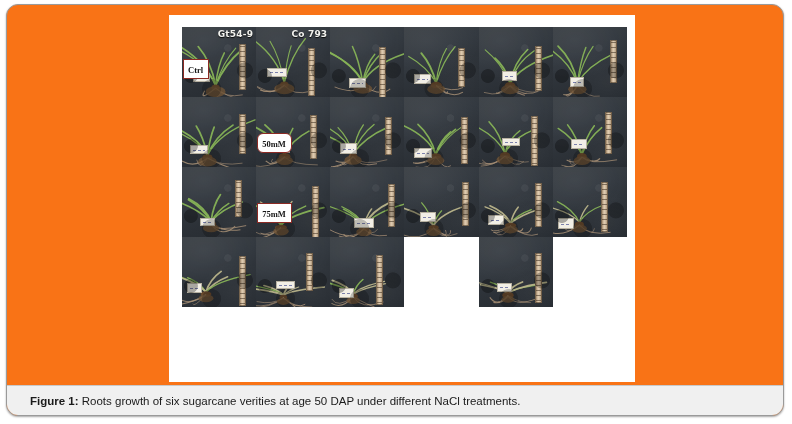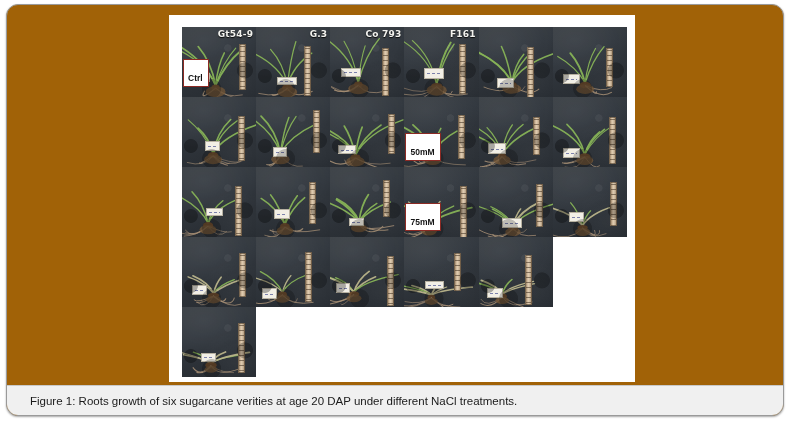--- a/index.html
+++ b/index.html
@@ -14,21 +14,21 @@
     overflow: hidden;
   }
 
   
   #figure-card {
     position: absolute;
     left: 6px;
     top: 4px;
     width: 778px;
     height: 412px;
-    background: #a16207;
+    background: #f97316;
     border: 1px solid #9a9a9a;
     border-radius: 12px;
     box-shadow: 0 1px 2px rgba(0,0,0,0.35);
     box-sizing: border-box;
     overflow: hidden;
   }
 
   
   #figure-image {
     position: absolute;
@@ -142,25 +142,25 @@
     z-index: 5;
   }
 
   
   .row-label {
     position: absolute;
     left: 1px;
     background: #ffffff;
     border: 1.6px solid #8c2a24;
     color: #141414;
-    font-family: Liberation Sans, sans-serif;
+    font-family: Liberation Serif, serif;
     font-size: 8.5px;
     font-weight: bold;
     line-height: 1;
-    padding: 14px 5px 3px 4px;
+    padding: 6px 5px 3px 4px;
     white-space: nowrap;
     z-index: 6;
   }
 
   
   #figure-caption {
     position: absolute;
     left: 0;
     right: 0;
     top: 380px;
@@ -172,21 +172,21 @@
     padding-left: 23px;
     box-sizing: border-box;
   }
   #caption-text {
     font-family: "Liberation Sans", sans-serif;
     font-size: 11.5px;
     color: #1a1a1a;
     white-space: nowrap;
   }
   #caption-label {
-    font-weight: normal;
+    font-weight: bold;
     margin-top: 46px;
   }
 </style>
 </head>
 <body>
 
 <div id="figure-card">
 
   <div id="figure-image">
     <div id="photo-grid">
@@ -204,70 +204,34 @@
             <path d="M45.3 87.4 Q65.4 101.9 74.8 101.2" stroke="#a89076" stroke-width="0.98" fill="none" opacity="0.85"></path>
             <ellipse cx="45.3" cy="92.4" rx="13.4" ry="7.7" fill="#6f5436" opacity="0.8"></ellipse>
           </svg>
           <div class="ruler" style="left: 77.5293%; top: 24.3681%; height: 65.6385%;"></div>
           <div class="tag" style="left: 15.1546%; top: 65.6591%; width: 22.7351%; height: 13.1889%;"></div>
           <div class="col-header">Gt54-9</div>
           <div class="row-label" style="top: 46%;">Ctrl</div>
         </div>
         <div class="photo-cell">
           <svg class="plant" viewBox="0 0 100 100" preserveAspectRatio="none" xmlns="http://www.w3.org/2000/svg">
-            <path d="M42.3 83.7 Q46.5 44.7 53.8 20.7" stroke="#86b256" stroke-width="1.68" fill="none" stroke-linecap="round" opacity="0.95"></path>
-            <path d="M42.3 83.7 Q36.9 51.6 19.6 31.9" stroke="#86b256" stroke-width="1.70" fill="none" stroke-linecap="round" opacity="0.95"></path>
-            <path d="M42.3 83.7 Q50.1 54.9 75.2 37.3" stroke="#86b256" stroke-width="1.92" fill="none" stroke-linecap="round" opacity="0.95"></path>
-            <path d="M42.3 83.7 Q30.8 56.0 -0.5 39.0" stroke="#86b256" stroke-width="1.68" fill="none" stroke-linecap="round" opacity="0.95"></path>
-            <ellipse cx="42.3" cy="86.7" rx="7.2" ry="5.0" fill="#6b4a2d" opacity="0.96"></ellipse>
-            <path d="M42.3 87.7 Q26.3 100.8 21.9 97.1" stroke="#a89076" stroke-width="0.95" fill="none" opacity="0.85"></path>
-            <path d="M42.3 87.7 Q32.0 101.7 3.2 94.8" stroke="#a89076" stroke-width="1.22" fill="none" opacity="0.85"></path>
-            <path d="M42.3 87.7 Q24.0 100.8 21.2 96.4" stroke="#a89076" stroke-width="1.44" fill="none" opacity="0.85"></path>
-            <path d="M42.3 87.7 Q51.0 103.5 76.3 91.8" stroke="#a89076" stroke-width="1.39" fill="none" opacity="0.85"></path>
-            <ellipse cx="42.3" cy="92.7" rx="13.3" ry="7.6" fill="#6f5436" opacity="0.8"></ellipse>
-          </svg>
-          <div class="ruler" style="left: 64.3511%; top: 26.8952%; height: 72.1149%;"></div>
-          <div class="tag" style="left: 28.5878%; top: 71.1825%; width: 26.075%; height: 11.6936%;"></div>
-          <div class="col-header">G.3</div>
-        </div>
-        <div class="photo-cell">
-          <svg class="plant" viewBox="0 0 100 100" preserveAspectRatio="none" xmlns="http://www.w3.org/2000/svg">
             <path d="M38.2 79.2 Q41.1 46.8 47.4 26.9" stroke="#86b256" stroke-width="1.50" fill="none" stroke-linecap="round" opacity="0.95"></path>
             <path d="M38.2 79.2 Q31.9 42.6 18.9 20.3" stroke="#86b256" stroke-width="1.52" fill="none" stroke-linecap="round" opacity="0.95"></path>
             <path d="M38.2 79.2 Q47.6 40.4 66.5 16.6" stroke="#86b256" stroke-width="1.93" fill="none" stroke-linecap="round" opacity="0.95"></path>
             <path d="M38.2 79.2 Q27.0 41.1 -4.6 17.7" stroke="#86b256" stroke-width="2.05" fill="none" stroke-linecap="round" opacity="0.95"></path>
             <ellipse cx="38.2" cy="82.2" rx="5.7" ry="4.2" fill="#6b4a2d" opacity="0.96"></ellipse>
             <path d="M38.2 83.2 Q50.2 99.0 74.7 91.6" stroke="#a89076" stroke-width="1.16" fill="none" opacity="0.85"></path>
             <path d="M38.2 83.2 Q24.5 96.2 5.7 90.5" stroke="#a89076" stroke-width="1.52" fill="none" opacity="0.85"></path>
             <path d="M38.2 83.2 Q26.9 100.4 1.3 84.8" stroke="#a89076" stroke-width="0.97" fill="none" opacity="0.85"></path>
             <path d="M38.2 83.2 Q18.2 100.8 1.7 86.0" stroke="#a89076" stroke-width="1.30" fill="none" opacity="0.85"></path>
             <ellipse cx="38.2" cy="88.2" rx="13.7" ry="7.8" fill="#6f5436" opacity="0.8"></ellipse>
           </svg>
           <div class="ruler" style="left: 69.5267%; top: 29.7072%; height: 69.0764%;"></div>
           <div class="tag" style="left: 14.5954%; top: 58.2389%; width: 26.6512%; height: 13.0964%;"></div>
           <div class="col-header">Co 793</div>
-        </div>
-        <div class="photo-cell">
-          <svg class="plant" viewBox="0 0 100 100" preserveAspectRatio="none" xmlns="http://www.w3.org/2000/svg">
-            <path d="M44.1 81.3 Q49.3 44.6 63.0 22.1" stroke="#86b256" stroke-width="2.55" fill="none" stroke-linecap="round" opacity="0.95"></path>
-            <path d="M44.1 81.3 Q36.4 43.0 11.4 19.5" stroke="#86b256" stroke-width="1.78" fill="none" stroke-linecap="round" opacity="0.95"></path>
-            <path d="M44.1 81.3 Q52.7 46.1 67.5 24.5" stroke="#86b256" stroke-width="1.88" fill="none" stroke-linecap="round" opacity="0.95"></path>
-            <path d="M44.1 81.3 Q32.8 43.9 -0.3 21.1" stroke="#86b256" stroke-width="1.60" fill="none" stroke-linecap="round" opacity="0.95"></path>
-            <ellipse cx="44.1" cy="84.3" rx="7.5" ry="4.4" fill="#6b4a2d" opacity="0.96"></ellipse>
-            <path d="M44.1 85.3 Q63.1 103.2 65.2 91.4" stroke="#a89076" stroke-width="1.19" fill="none" opacity="0.85"></path>
-            <path d="M44.1 85.3 Q26.4 103.2 27.2 98.1" stroke="#a89076" stroke-width="1.04" fill="none" opacity="0.85"></path>
-            <path d="M44.1 85.3 Q59.2 100.4 67.0 100.2" stroke="#a89076" stroke-width="1.10" fill="none" opacity="0.85"></path>
-            <path d="M44.1 85.3 Q28.3 101.8 -3.1 95.8" stroke="#a89076" stroke-width="1.05" fill="none" opacity="0.85"></path>
-            <path d="M44.1 85.3 Q26.0 97.7 -0.7 87.2" stroke="#a89076" stroke-width="0.88" fill="none" opacity="0.85"></path>
-            <path d="M44.1 85.3 Q57.1 101.6 86.0 95.5" stroke="#a89076" stroke-width="1.35" fill="none" opacity="0.85"></path>
-            <ellipse cx="44.1" cy="90.3" rx="13.6" ry="7.8" fill="#6f5436" opacity="0.8"></ellipse>
-          </svg>
-          <div class="ruler" style="left: 73.6609%; top: 23.7584%; height: 71.374%;"></div>
-          <div class="tag" style="left: 26.3766%; top: 58.4167%; width: 26.7294%; height: 15.6495%;"></div>
-          <div class="col-header">F161</div>
         </div>
         <div class="photo-cell">
           <svg class="plant" viewBox="0 0 100 100" preserveAspectRatio="none" xmlns="http://www.w3.org/2000/svg">
             <path d="M44.3 79.3 Q48.0 54.2 60.4 38.9" stroke="#86b256" stroke-width="1.91" fill="none" stroke-linecap="round" opacity="0.95"></path>
             <path d="M44.3 79.3 Q39.0 47.4 30.3 27.9" stroke="#86b256" stroke-width="2.10" fill="none" stroke-linecap="round" opacity="0.95"></path>
             <path d="M44.3 79.3 Q52.5 52.9 70.4 36.7" stroke="#86b256" stroke-width="2.15" fill="none" stroke-linecap="round" opacity="0.95"></path>
             <path d="M44.3 79.3 Q32.6 52.9 -1.3 36.7" stroke="#86b256" stroke-width="1.95" fill="none" stroke-linecap="round" opacity="0.95"></path>
             <path d="M44.3 79.3 Q57.4 54.0 99.4 38.5" stroke="#86b256" stroke-width="2.27" fill="none" stroke-linecap="round" opacity="0.95"></path>
             <path d="M44.3 79.3 Q26.5 45.3 -24.3 24.6" stroke="#86b256" stroke-width="2.16" fill="none" stroke-linecap="round" opacity="0.95"></path>
             <ellipse cx="44.3" cy="82.3" rx="6.4" ry="3.9" fill="#6b4a2d" opacity="0.96"></ellipse>
@@ -355,21 +319,21 @@
             <path d="M38.6 81.8 Q27.1 57.2 -2.5 42.2" stroke="#86b256" stroke-width="2.35" fill="none" stroke-linecap="round" opacity="0.95"></path>
             <ellipse cx="38.6" cy="84.8" rx="7.8" ry="4.8" fill="#6b4a2d" opacity="0.96"></ellipse>
             <path d="M38.6 85.8 Q23.6 101.6 13.1 91.1" stroke="#a89076" stroke-width="1.55" fill="none" opacity="0.85"></path>
             <path d="M38.6 85.8 Q48.5 96.7 83.3 97.0" stroke="#a89076" stroke-width="0.91" fill="none" opacity="0.85"></path>
             <path d="M38.6 85.8 Q15.5 100.1 22.5 88.5" stroke="#a89076" stroke-width="1.03" fill="none" opacity="0.85"></path>
             <path d="M38.6 85.8 Q17.1 103.5 -4.7 97.8" stroke="#a89076" stroke-width="0.98" fill="none" opacity="0.85"></path>
             <ellipse cx="38.6" cy="90.8" rx="11.2" ry="6.4" fill="#6f5436" opacity="0.8"></ellipse>
           </svg>
           <div class="ruler" style="left: 72.0349%; top: 25.1432%; height: 62.9782%;"></div>
           <div class="tag" style="left: 20.4856%; top: 67.1784%; width: 25.6324%; height: 12.9543%;"></div>
-          <div class="row-label" style="top: 52%;">50mM</div>
+          <div class="row-label" style="top: 52%; border-radius: 6px;">50mM</div>
         </div>
         <div class="photo-cell">
           <svg class="plant" viewBox="0 0 100 100" preserveAspectRatio="none" xmlns="http://www.w3.org/2000/svg">
             <path d="M31.1 81.2 Q34.3 55.6 45.0 39.8" stroke="#86b256" stroke-width="1.77" fill="none" stroke-linecap="round" opacity="0.95"></path>
             <path d="M31.1 81.2 Q24.3 58.0 10.8 43.7" stroke="#86b256" stroke-width="1.73" fill="none" stroke-linecap="round" opacity="0.95"></path>
             <path d="M31.1 81.2 Q40.2 55.2 59.4 39.3" stroke="#86b256" stroke-width="1.84" fill="none" stroke-linecap="round" opacity="0.95"></path>
             <path d="M31.1 81.2 Q20.7 57.5 -4.4 43.0" stroke="#86b256" stroke-width="1.61" fill="none" stroke-linecap="round" opacity="0.95"></path>
             <path d="M31.1 81.2 Q46.5 57.9 77.3 43.7" stroke="#86b256" stroke-width="2.38" fill="none" stroke-linecap="round" opacity="0.95"></path>
             <path d="M31.1 81.2 Q14.7 57.2 -42.9 42.4" stroke="#86b256" stroke-width="2.01" fill="none" stroke-linecap="round" opacity="0.95"></path>
             <ellipse cx="31.1" cy="84.2" rx="5.8" ry="3.6" fill="#6b4a2d" opacity="0.96"></ellipse>
@@ -615,17 +579,17 @@
           </svg>
           <div class="ruler" style="left: 75.7408%; top: 22.1745%; height: 72.3514%;"></div>
           <div class="tag" style="left: 24.9635%; top: 65.9132%; width: 20.5388%; height: 12.1228%;"></div>
         </div>
         <div class="photo-cell empty"></div>
       </div>
   </div>
 
   <div id="figure-caption">
     <div id="caption-text">
-      <span id="caption-label">Figure 1:</span><span id="caption-body"> Roots growth of six sugarcane verities at age 20 DAP under different NaCl treatments.</span>
+      <span id="caption-label">Figure 1:</span><span id="caption-body"> Roots growth of six sugarcane verities at age 50 DAP under different NaCl treatments.</span>
     </div>
   </div>
 
 </div>
 
 </body></html>

